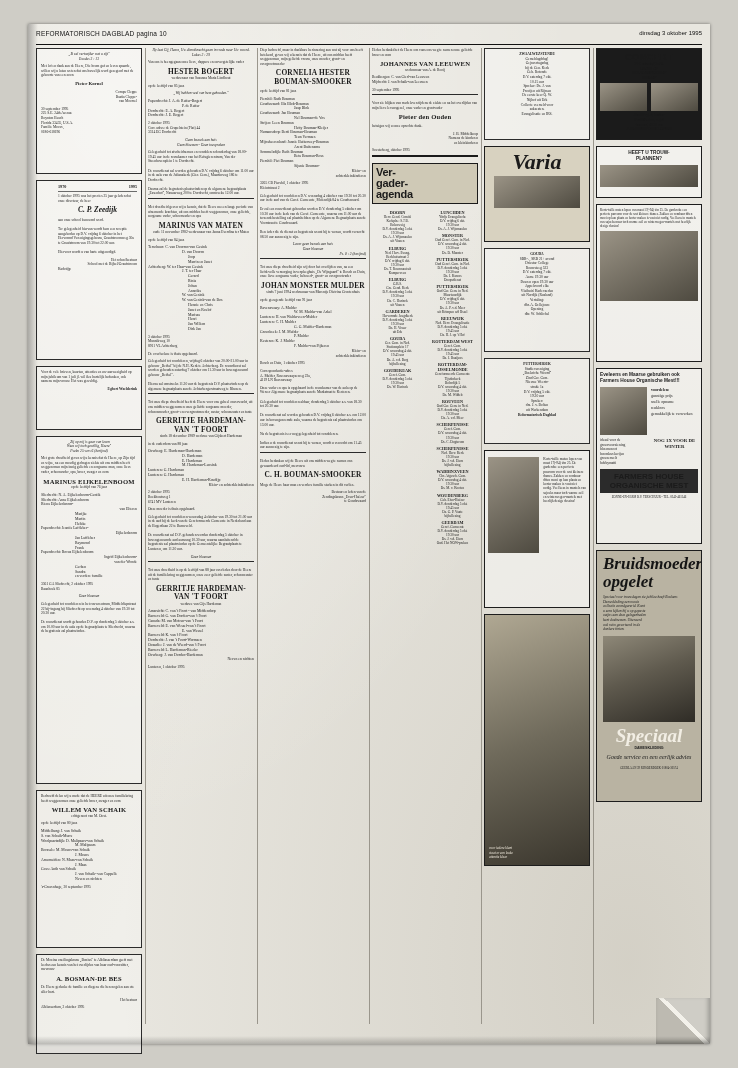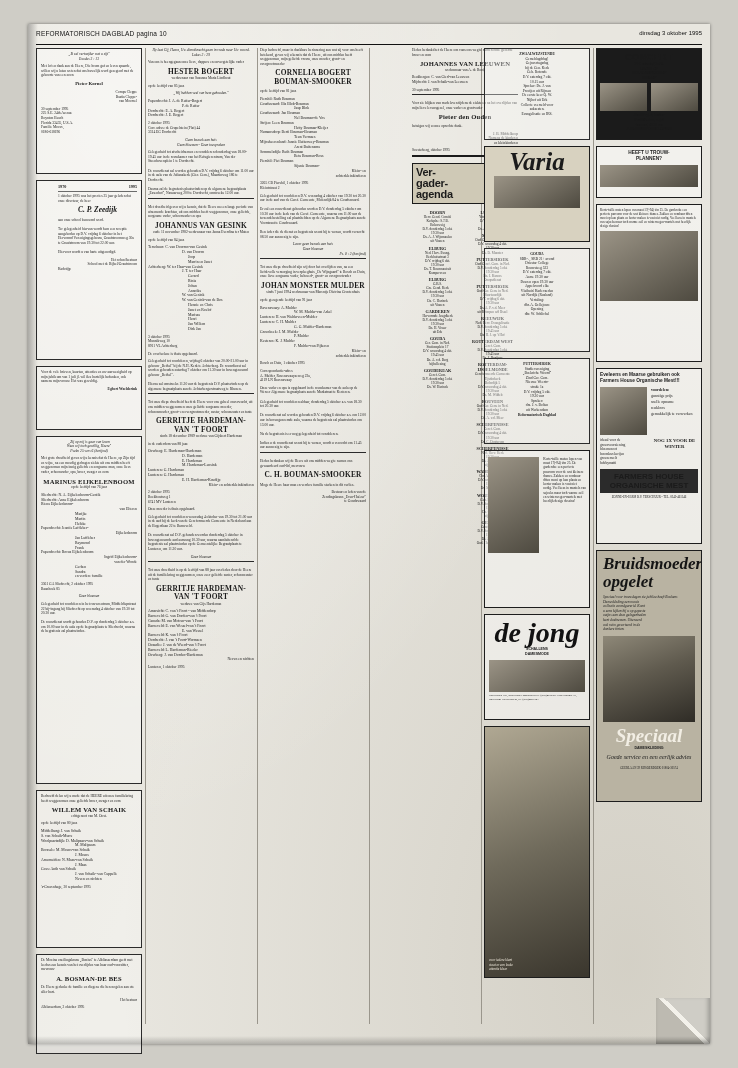--- a/index.html
+++ b/index.html
@@ -28,21 +28,21 @@
   }
   .mh-left{position:absolute;left:0;top:0;font-size:6.5px;letter-spacing:.2px;color:#111;font-family:"Liberation Sans",sans-serif;}
   .mh-right{position:absolute;right:0;top:0;font-size:6px;color:#111;font-family:"Liberation Sans",sans-serif;}
 
   .cols{position:absolute;left:8px;top:24px;right:8px;bottom:20px;}
 
   .col{position:absolute;top:0;bottom:0;}
   .c1{left:0;width:106px;}
   .c2{left:112px;width:106px;}
   .c3{left:224px;width:106px;}
-  .c4{left:336px;width:106px;margin-left:40px;}
+  .c4{left:336px;width:106px;}
   .c5{left:448px;width:106px;}
   .c6{left:560px;width:106px;}
 
   .vrule{position:absolute;top:0;bottom:0;width:1px;background:#9a968c;}
 
   .box{
     border:1px solid #2b2b2b;background:rgba(255,255,255,.35);
     margin-bottom:6px;padding:3px 4px;position:relative;
   }
   .box.plain{border:none;background:none;padding:0;}
@@ -77,21 +77,21 @@
   .two>div{flex:1;}
 
   
   .ad-concert{background:#1b1b1b;color:#efeade;padding:3px;}
   .ad-concert .hd{font-family:"Liberation Sans",sans-serif;font-weight:bold;font-size:9px;text-align:center;letter-spacing:.5px;}
   .ad-varia{
     background:#d8d2c0;text-align:center;padding:4px 3px;
   }
   .ad-varia .word{
     font-family:"Liberation Serif",serif;font-style:italic;font-weight:bold;
-    font-size:25px;line-height:22px;color:#1b1b1b;
+    font-size:22px;line-height:22px;color:#1b1b1b;
   }
   .ad-korte .word{
     font-family:"Liberation Sans",sans-serif;font-weight:bold;font-size:15px;line-height:16px;
     letter-spacing:-.5px;text-align:center;
   }
   .ad-dejong .word{
     font-family:"Liberation Serif",serif;font-style:italic;font-weight:bold;font-size:28px;
     line-height:28px;text-align:center;color:#111;
   }
   .ad-bruids{
@@ -304,21 +304,21 @@
 
 De rouwdienst zal worden gehouden D.V. vrijdag 6 oktober om 11.00 uur in de aula van de Julianakerk (Gier. Gem.), Maartinweg 186 te Dordrecht.
 
 Daarna zal de begrafenis plaatsvinden op de algemene begraafplaats „Essenhof", Nassauweg 200 te Dordrecht, omstreeks 12.00 uur.</div>
           <div class="rule"></div>
         </div>
 
         <div class="box plain">
           <div class="t tiny">Met droefheid geven wij u kennis, dat de Heere na een lange periode van afnemende krachten, uit ons midden heeft weggenomen, onze geliefde, zorgzame vader, schoonvader en opa</div>
           <div class="gap"></div>
-          <div class="t obit-name big">JOHANNUS VAN GESINK</div>
+          <div class="t obit-name big">MARINUS VAN MATEN</div>
           <div class="t tiny ctr">oude 11 november 1982 weduwnaar van Janna Everdina ter Maten</div>
           <div class="gap"></div>
           <div class="t tiny">op de leeftijd van 84 jaar.</div>
           <div class="gap"></div>
           <div class="lst">
             <div class="t">Terschuur: C. van Doorrns-van Gesink</div>
             <div class="t" style="padding-left:34px">D. van Doorrn</div>
             <div class="t" style="padding-left:40px">Joop</div>
             <div class="t" style="padding-left:40px">Marrin en Janet</div>
             <div class="t">Achterberg: W. ter Haar-van Gesink</div>
@@ -405,21 +405,21 @@
           </div>
           <div class="gap"></div>
           <div class="t tiny">Lunteren, 1 oktober 1995</div>
         </div>
       </div>
 
       <div class="col c3">
         <div class="box plain">
           <div class="t tiny">Diep bedroefd, maar in dankbare herinnering aan wat zij voor ons heeft betekend, geven wij u kennis dat de Heere, uit ons midden heeft weggenomen, mijn geliefde vrouw, onze moeder, groot- en overgrootmoeder</div>
           <div class="gap"></div>
-          <div class="t obit-name big" style="white-space:pre-line;">CORNELIA BOGERT
+          <div class="t obit-name big" style="white-space:pre-line;">CORNELIA HESTER
 BOUMAN-SMOOKER</div>
           <div class="gap"></div>
           <div class="t tiny">op de leeftijd van 81 jaar.</div>
           <div class="gap"></div>
           <div class="lst">
             <div class="t">Piershil: Ruth Bouman</div>
             <div class="t">Goudswaard: Bis Blok-Bouman</div>
             <div class="t" style="padding-left:34px">Jaap Blok</div>
             <div class="t">Goudswaard: Jan Bouman</div>
             <div class="t" style="padding-left:34px">Nel Bouman-de Vos</div>
@@ -754,28 +754,20 @@
           <div class="t tiny b ctr">Reformatorisch Dagblad</div>
         </div>
 
         <div class="ad ad-korte" style="height:150px;padding:3px;">
           <div class="two" style="margin-top:3px;">
             <div class="imgph" style="height:96px;flex:1.2"></div>
             <div class="t" style="font-size:3.4px;line-height:4.2px;flex:1">Korte-taille maten lopen van maat 17(-94) t/m 25. De garderobe een perfecte pasvorm voor de wat kleinere dames. Zakken en combuur dften mooi op kun plaats en korter maken is vast niet nodig. Veel kess in mantels van sajoeks maar toch warme zeil en winterwegen-martels met heerlijk dezige dessins!</div>
           </div>
         </div>
 
-        <div class="ad ad-dejong" style="height:96px;padding:4px;">
-          <div class="word t">de jong</div>
-          <div class="t tiny ctr b sans" style="white-space:pre-line;">SCHALLENS
-DAMESMODE</div>
-          <div class="imgph" style="height:32px;margin-top:4px;"></div>
-          <div class="t" style="font-size:2.8px;line-height:3.4px;margin-top:2px;" style2="">Holterstraat 123, Rotterdam-Lombardijen tel. (010)4816957
-Scheveningse 91, Rotterdam-Hillegersberg, tel. (010)4221943</div>
-        </div>
 
         <div class="ad" style="height:250px;padding:0;">
           <div class="photo portrait" style="height:250px;position:relative;">
             <div class="t" style="position:absolute;left:4px;bottom:6px;right:4px;font-size:3.4px;line-height:4.2px;color:#efe9dc;font-style:italic;white-space:pre-line;">voor iedere klant
 staat er een leuke
 attentie klaar</div>
           </div>
         </div>
       </div>
 

